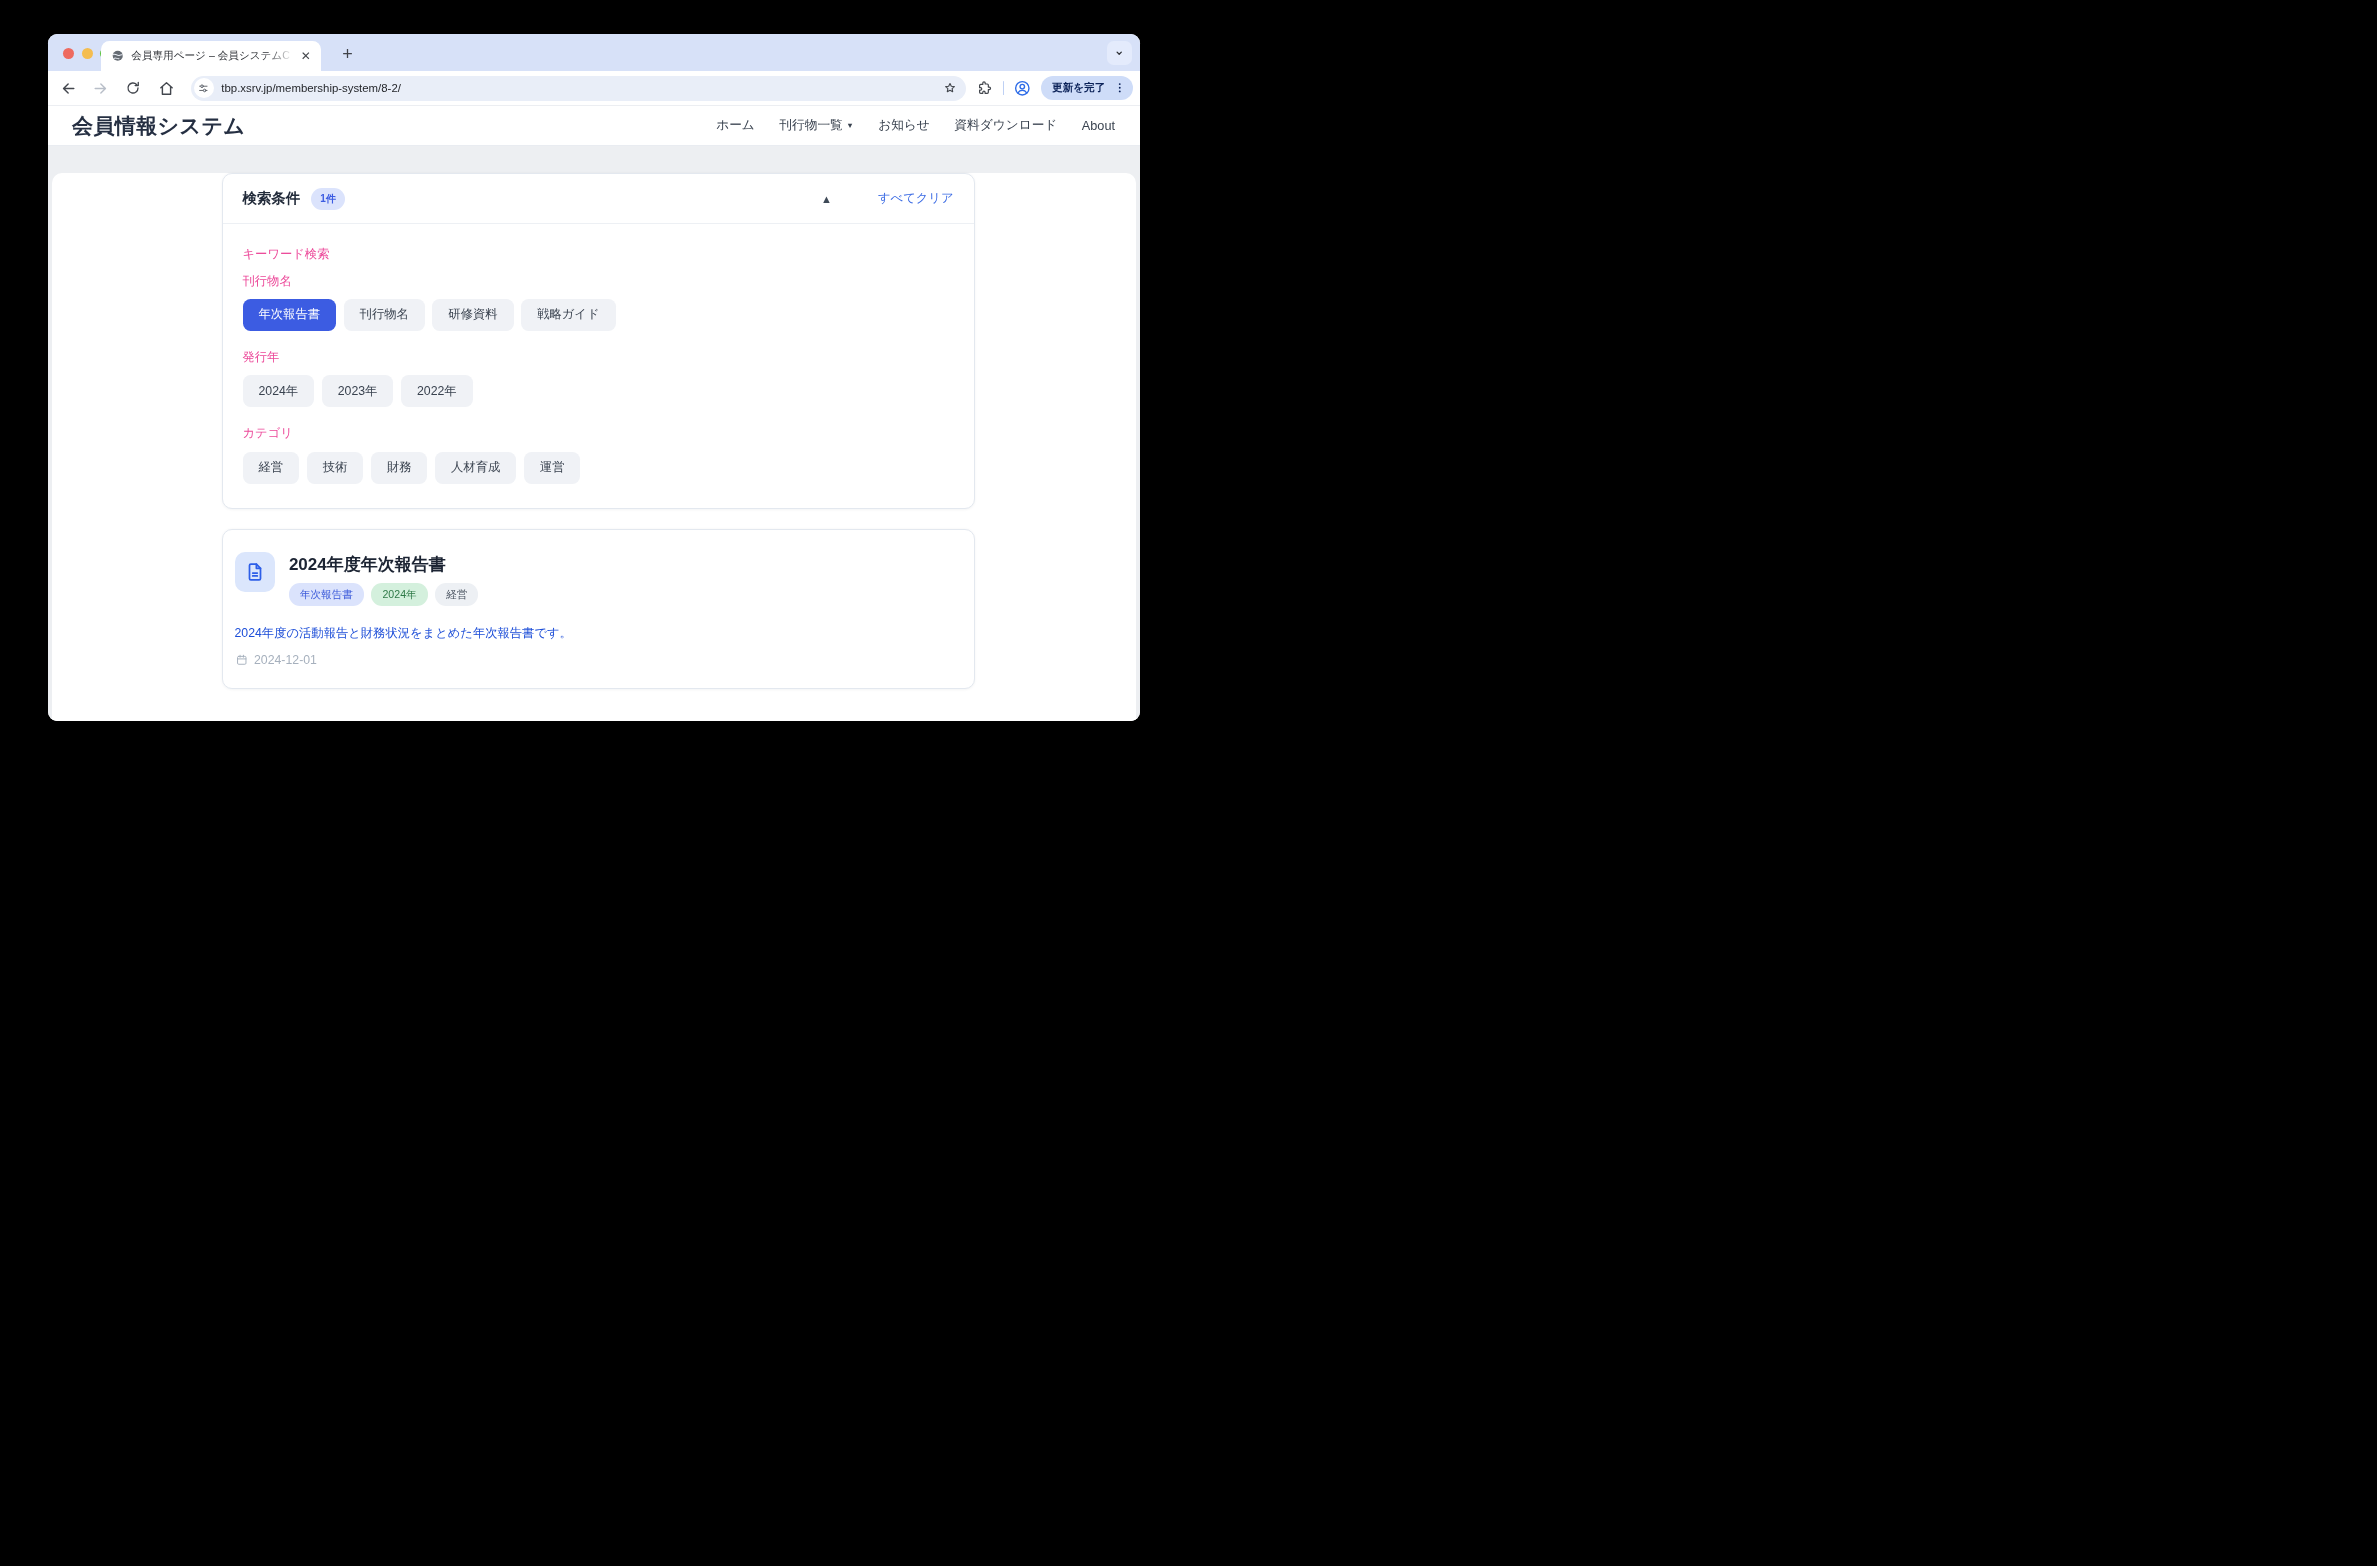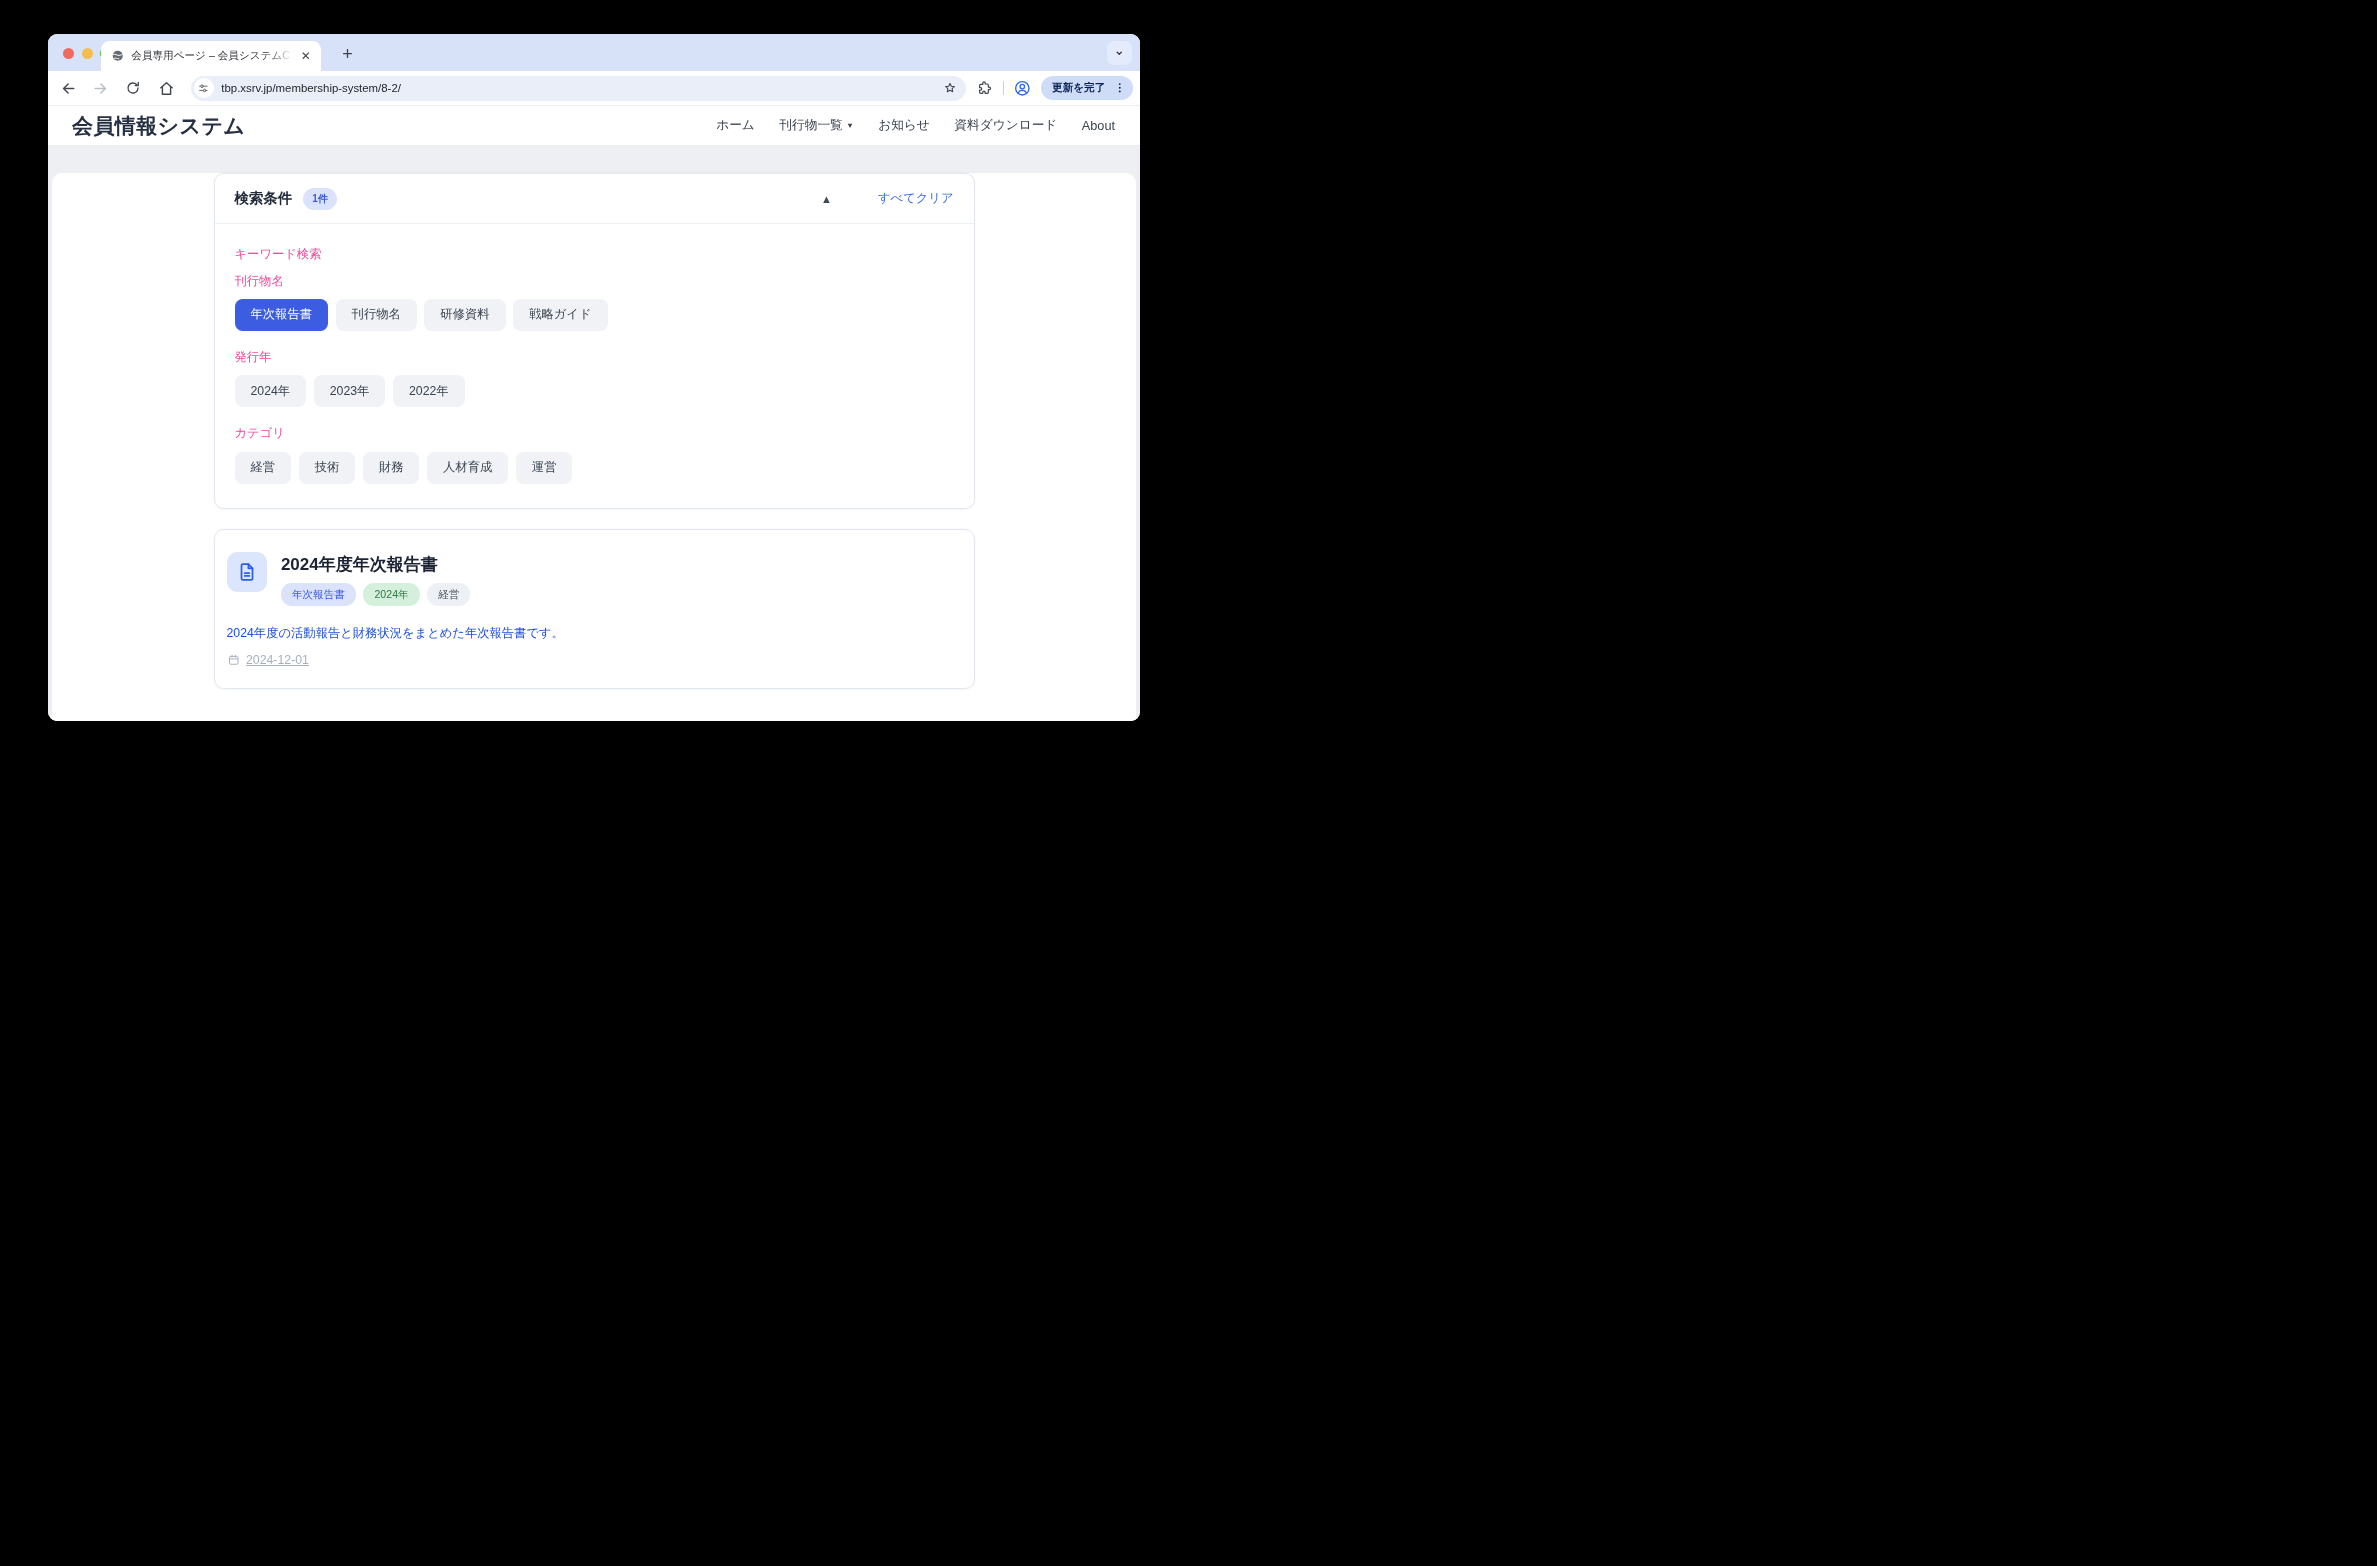--- a/index.html
+++ b/index.html
@@ -41,21 +41,21 @@
   .site-title { font-size:21px; font-weight:bold; color:var(--header_text,#252f42); letter-spacing:0.4px; }
   .site-nav { margin-left:auto; display:flex; align-items:center; gap:24.5px; }
   .nav-item { font-size:12.7px; color:#39424f; cursor:pointer; white-space:nowrap; }
   .nav-item .caret { font-size:7.6px; margin-left:3.4px; vertical-align:0.8px; }
 
   
   .page-bg { flex:1; background:#edeff2; overflow:hidden; }
   .main { background:#fff; margin:27px 4.2px 0; border-radius:10px 10px 0 0; height:calc(100% - 27px); }
   .content { width:761px; margin:0 auto; }
 
-  .card { background:#fff; border:0.8px solid #e3e8ef; border-radius:10px; box-shadow:0 0.8px 2.5px rgba(20,30,60,0.05); }
+  .card { background:#fff; border:0.8px solid #e3e8ef; border-radius:10px; box-shadow:0 0.8px 2.5px rgba(20,30,60,0.05);margin-left:8px; }
 
   
   .card-header { display:flex; align-items:center; padding:13.5px 20px; border-bottom:0.8px solid #edf0f4; }
   .panel-title { font-size:14.4px; font-weight:bold; color:#222b3a; }
   .count-badge { margin-left:11px; background:var(--badge_blue_bg,#dbe3fc); color:var(--accent_blue,#3c5ce2);
                  font-size:10px; font-weight:bold; padding:4.2px 9.3px; border-radius:11px; }
   .spacer { flex:1; }
   .collapse-btn { font-size:11px; color:#3e4957; cursor:pointer; margin-right:46px; background:none; border:none; }
   .clear-link { font-size:12.3px; color:var(--link_blue,#3b6be4); cursor:pointer; text-decoration:none; }
 
@@ -75,21 +75,21 @@
   .result-head { display:flex; gap:14.4px; }
   .icon-tile { width:40px; height:40px; background:#dbe6fc; border-radius:10px; flex:none;
                display:flex; align-items:center; justify-content:center; }
   .result-title { font-size:17px; font-weight:bold; color:#1c2433; margin:0.8px 0 7.6px; }
   .badge-row { display:flex; gap:7.6px; }
   .badge { font-size:10.6px; padding:4.2px 11px; border-radius:11px; }
   .badge.blue  { background:var(--badge_blue_bg,#dbe3fc);  color:var(--badge_blue_text,#3a59d9); }
   .badge.green { background:var(--badge_green_bg,#d4f0dd); color:var(--badge_green_text,#2f7a48); }
   .badge.gray  { background:var(--badge_gray_bg,#edf0f4);  color:var(--badge_gray_text,#454f5c); }
   .result-desc { margin-top:19.4px; font-size:12.3px; color:#1d4ed8; }
-  .result-date { margin-top:11px; display:flex; align-items:center; gap:6px; color:#a6b0bd; font-size:12.3px;text-decoration:underline; }
+  .result-date { margin-top:11px; display:flex; align-items:center; gap:6px; color:#a6b0bd; font-size:12.3px; }
 
   svg { display:block; }
 </style>
 </head>
 <body>
 
 <div class="window">
 
   <div class="tabstrip">
     <div class="traffic-lights">

